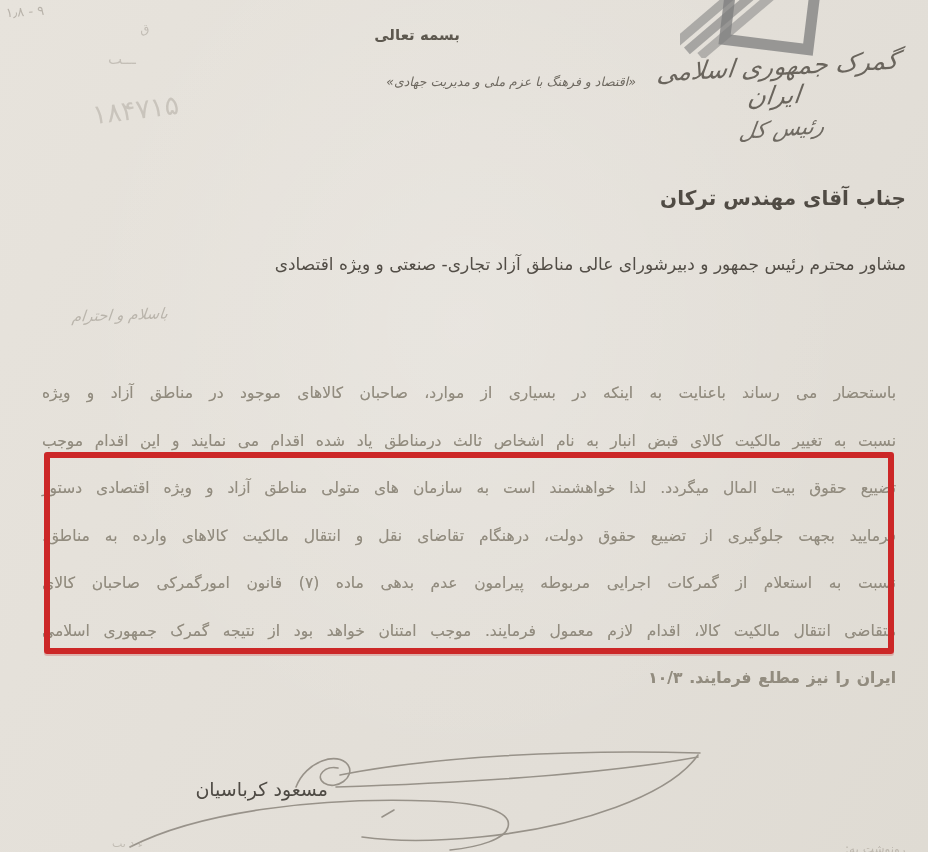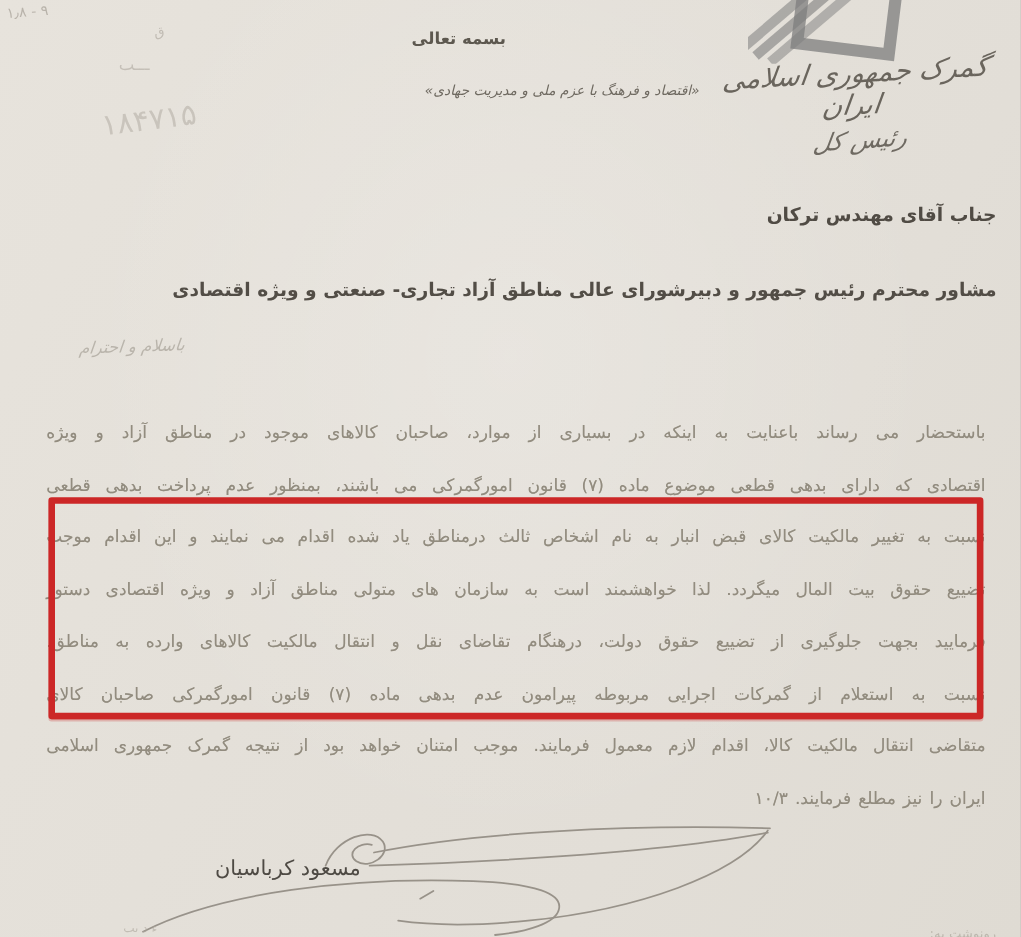--- a/index.html
+++ b/index.html
@@ -37,36 +37,36 @@
   
   .pencil{color:#a9a39a;}
   .pencil-mark{top:4px;left:6px;font-size:13px;transform:rotate(-4deg);opacity:.75;letter-spacing:6px;}
   .pencil-scribble1{top:22px;left:140px;font-size:12px;opacity:.6;transform:rotate(-8deg);}
   .pencil-scribble2{top:50px;left:108px;font-size:15px;opacity:.55;letter-spacing:3px;}
   .pencil-number{
     top:94px;left:92px;font-size:27px;opacity:.55;
     transform:rotate(-7deg);letter-spacing:5px;color:#b2aca3;
   }
   
-  .recipient-name{top:186px;right:22px;font-size:17px;font-weight:bold;color:#504b44;letter-spacing:.3px;}
-  .recipient-title{top:254px;right:22px;font-size:17px;font-weight:bold;color:#524d46;letter-spacing:.2px;}
+  .recipient-name{top:186px;right:22px;font-size:20px;font-weight:bold;color:#504b44;letter-spacing:.3px;}
+  .recipient-title{top:254px;right:22px;font-size:17px;font-weight:normal;color:#524d46;letter-spacing:.2px;}
   .salutation{
     top:306px;left:72px;font-size:15px;color:#8e887d;opacity:.5;
     transform:rotate(-2deg) skewX(-8deg);font-style:italic;
   }
   
   .body-text{
     top:370px;right:32px;left:42px;
     font-size:15.5px;line-height:47.5px;
     color:#928c7f;
     text-shadow:0 0 .6px rgba(146,140,127,.55);
     word-spacing:1.5px;
   }
   .body-line{text-align:justify;text-align-last:justify;white-space:nowrap;}
-  .body-line.last{text-align:left;text-align-last:right;}
+  .body-line.last{text-align:left;text-align-last:right;font-weight:bold;}
   
   .highlight-box{
     top:452px;left:44px;width:838px;height:190px;
     border:6px solid #cc2727;
     border-radius:3px;
     box-shadow:0 2px 0 rgba(204,39,39,.25);
     pointer-events:none;
   }
   
   .signature-name{top:778px;right:600px;font-size:19px;font-weight:normal;color:#4e4a44;letter-spacing:1px;text-align:center;}
@@ -99,21 +99,20 @@
   </div>
   <div class="abs org-name">گمرک جمهوری اسلامی ایران</div>
   <div class="abs org-role">رئیس کل</div>
 
   <div class="abs recipient-name">جناب آقای مهندس ترکان</div>
   <div class="abs recipient-title">مشاور محترم رئیس جمهور و دبیرشورای عالی مناطق آزاد تجاری- صنعتی و ویژه اقتصادی</div>
   <div class="abs salutation">باسلام و احترام</div>
 
   <div class="abs body-text">
     <div class="body-line">باستحضار می رساند باعنایت به اینکه در بسیاری از موارد، صاحبان کالاهای موجود در مناطق آزاد و ویژه</div>
-    <div class="body-line">اقتصادی که دارای بدهی قطعی موضوع ماده (۷) قانون امورگمرکی می باشند، بمنظور عدم پرداخت بدهی قطعی</div>
     <div class="body-line">نسبت به تغییر مالکیت کالای قبض انبار به نام اشخاص ثالث درمناطق یاد شده اقدام می نمایند و این اقدام موجب</div>
     <div class="body-line">تضییع حقوق بیت المال میگردد. لذا خواهشمند است به سازمان های متولی مناطق آزاد و ویژه اقتصادی دستور</div>
     <div class="body-line">فرمایید بجهت جلوگیری از تضییع حقوق دولت، درهنگام تقاضای نقل و انتقال مالکیت کالاهای وارده به مناطق.</div>
     <div class="body-line">نسبت به استعلام از گمرکات اجرایی مربوطه پیرامون عدم بدهی ماده (۷) قانون امورگمرکی صاحبان کالای</div>
     <div class="body-line">متقاضی انتقال مالکیت کالا، اقدام لازم معمول فرمایند. موجب امتنان خواهد بود از نتیجه گمرک جمهوری اسلامی</div>
     <div class="body-line last">ایران را نیز مطلع فرمایند. ۱۰/۳</div>
   </div>
 
   <div class="abs highlight-box" style="border-color: rgb(204, 39, 39);"></div>
 

